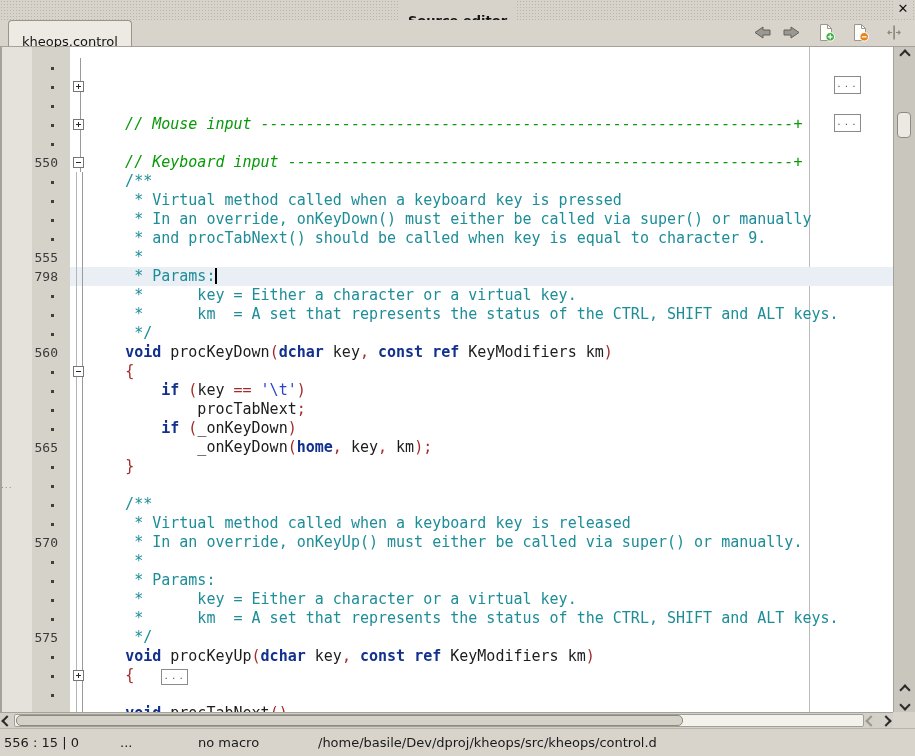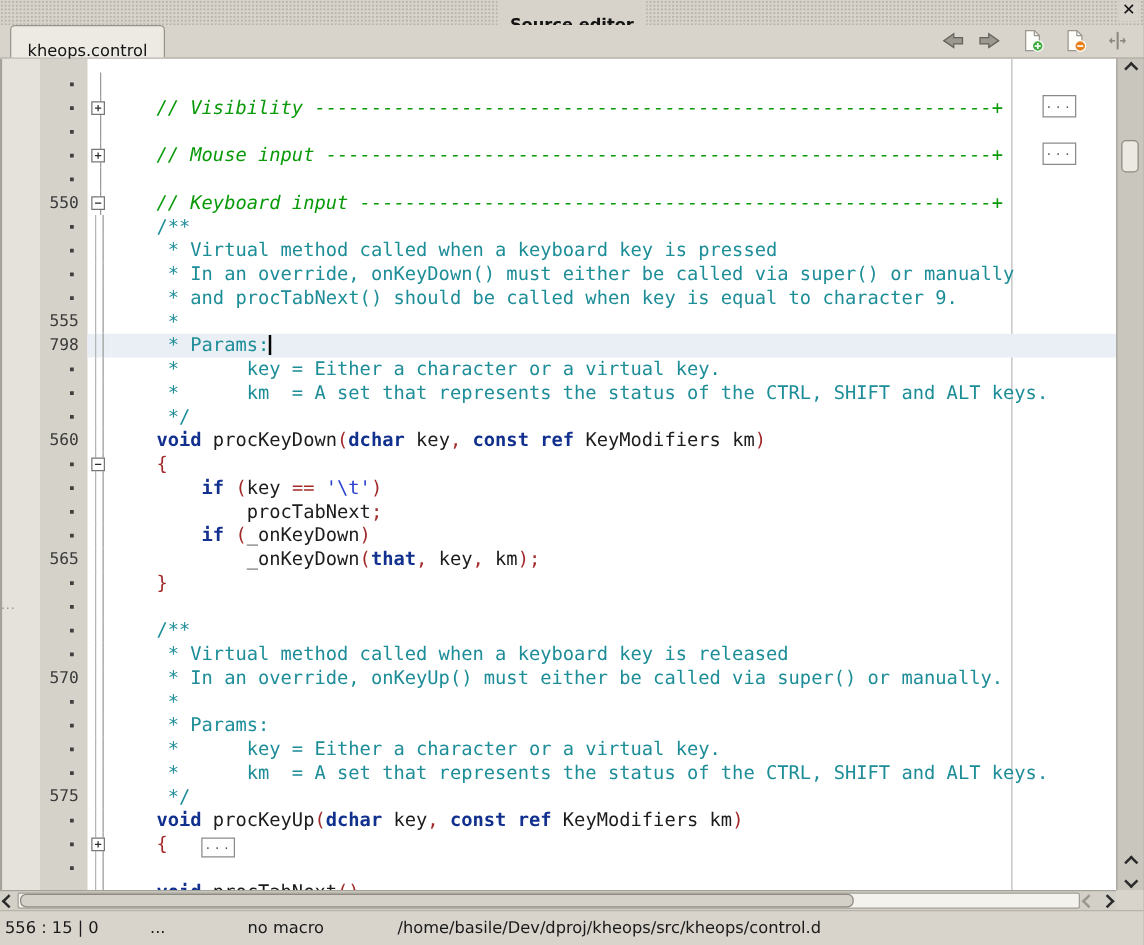--- a/index.html
+++ b/index.html
@@ -30,21 +30,21 @@
   .gap-s{margin-left:8px;} .gap-l{margin-left:12px;}
 
   
   #editor{position:absolute;left:0;top:47px;width:893px;height:665px;background:#fff;overflow:hidden;}
   .strip1{position:absolute;left:0;top:0;bottom:0;width:2px;background:#a5a29a;}
   .strip2{position:absolute;left:2px;top:0;bottom:0;width:30px;background:#e4e2db;}
   .strip3{position:absolute;left:32px;top:0;bottom:0;width:38px;background:#d5d2ca;}
   #margin-ruler{position:absolute;left:809px;top:0;bottom:0;width:1px;background:#bcbcbc;}
   #rows{position:absolute;left:0;top:0;width:893px;padding-top:11px;}
   .row{height:19px;display:flex;position:relative;}
-  .g-num{width:70px;box-sizing:border-box;text-align:right;padding-right:7px;
+  .g-num{width:70px;box-sizing:border-box;text-align:right;padding-right:12px;
     font-family:"DejaVu Sans Mono",monospace;font-size:13px;line-height:19px;color:#3a3a3a;}
   .dot{display:inline-block;width:3px;height:3px;background:#3f3f3f;margin:0 4px 2px 0;}
   .g-fold{width:19px;position:relative;background-repeat:no-repeat;}
   .g-fold.fl1{background-image:linear-gradient(#9a9a9a,#9a9a9a);
     background-size:1px 100%;background-position:10px 0;}
   .g-fold.fl2{background-image:linear-gradient(#9a9a9a,#9a9a9a),linear-gradient(#b5b5b5,#b5b5b5);
     background-size:1px 100%,1px 100%;background-position:12px 0,6px 0;}
   .fm{position:absolute;left:3px;top:4px;width:11px;height:11px;background:#fff;
     border:1px solid #767676;box-sizing:border-box;}
   .fm::before{content:"";position:absolute;left:2px;top:4px;width:5px;height:1px;background:#2a2a2a;}
@@ -155,21 +155,21 @@
         <div class="row">
           <div class="g-num"><span class="dot"></span></div>
           <div class="g-fold fl1"></div>
           <div class="code"></div>
         </div>
         <div class="row">
           <div class="g-num"><span class="dot"></span></div>
           <div class="g-fold fl1">
             <div class="fm plus"></div>
           </div>
-          <div class="code"><span class="seg-cmt">    // Visibility ------------------------------------------------------------+</span><div class="rbox">...</div></div>
+          <div class="code"><div class="rbox">...</div></div>
         </div>
         <div class="row">
           <div class="g-num"><span class="dot"></span></div>
           <div class="g-fold fl1"></div>
           <div class="code"></div>
         </div>
         <div class="row">
           <div class="g-num"><span class="dot"></span></div>
           <div class="g-fold fl1">
             <div class="fm plus"></div>
@@ -256,21 +256,21 @@
           <div class="code"><span class="seg-txt">            procTabNext</span><span class="seg-sym">;</span></div>
         </div>
         <div class="row">
           <div class="g-num"><span class="dot"></span></div>
           <div class="g-fold fl2"></div>
           <div class="code"><span class="seg-txt">        </span><span class="seg-kw">if</span><span class="seg-txt"> </span><span class="seg-sym">(</span><span class="seg-txt">_onKeyDown</span><span class="seg-sym">)</span></div>
         </div>
         <div class="row">
           <div class="g-num">565</div>
           <div class="g-fold fl2"></div>
-          <div class="code"><span class="seg-txt">            _onKeyDown</span><span class="seg-sym">(</span><span class="seg-kw">that</span><span class="seg-sym">,</span><span class="seg-txt"> key</span><span class="seg-sym">,</span><span class="seg-txt"> km</span><span class="seg-sym">);</span></div>
+          <div class="code"><span class="seg-txt">            _onKeyDown</span><span class="seg-sym">(</span><span class="seg-kw">home</span><span class="seg-sym">,</span><span class="seg-txt"> key</span><span class="seg-sym">,</span><span class="seg-txt"> km</span><span class="seg-sym">);</span></div>
         </div>
         <div class="row">
           <div class="g-num"><span class="dot"></span></div>
           <div class="g-fold fl2"></div>
           <div class="code"><span class="seg-txt">    </span><span class="seg-sym">}</span></div>
         </div>
         <div class="row">
           <div class="g-num"><span class="dot"></span></div>
           <div class="g-fold fl2"></div>
           <div class="code"></div>

